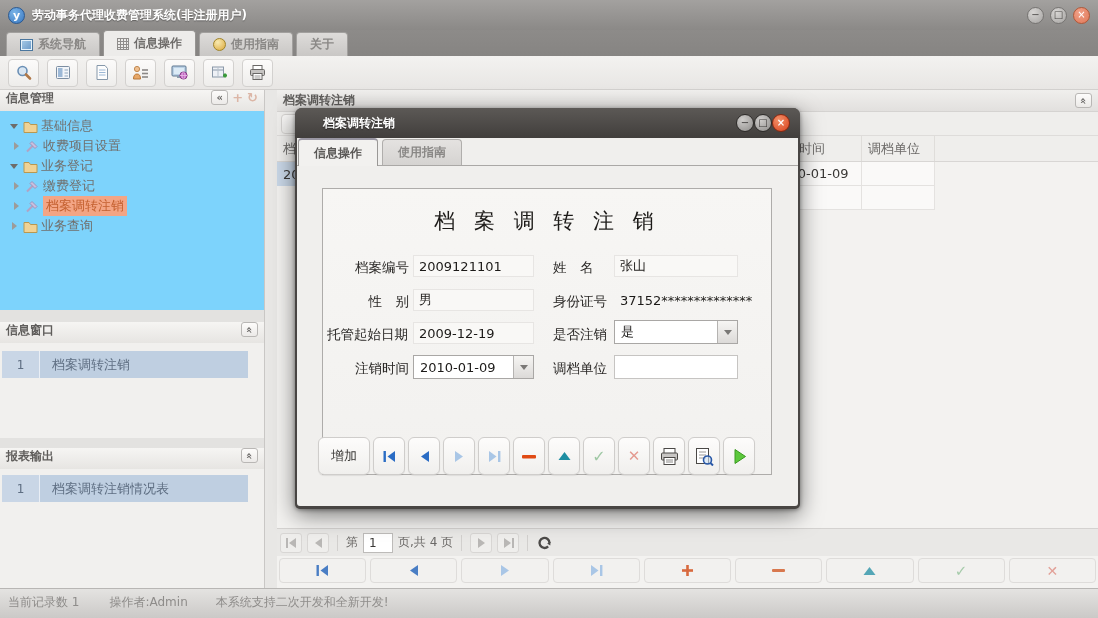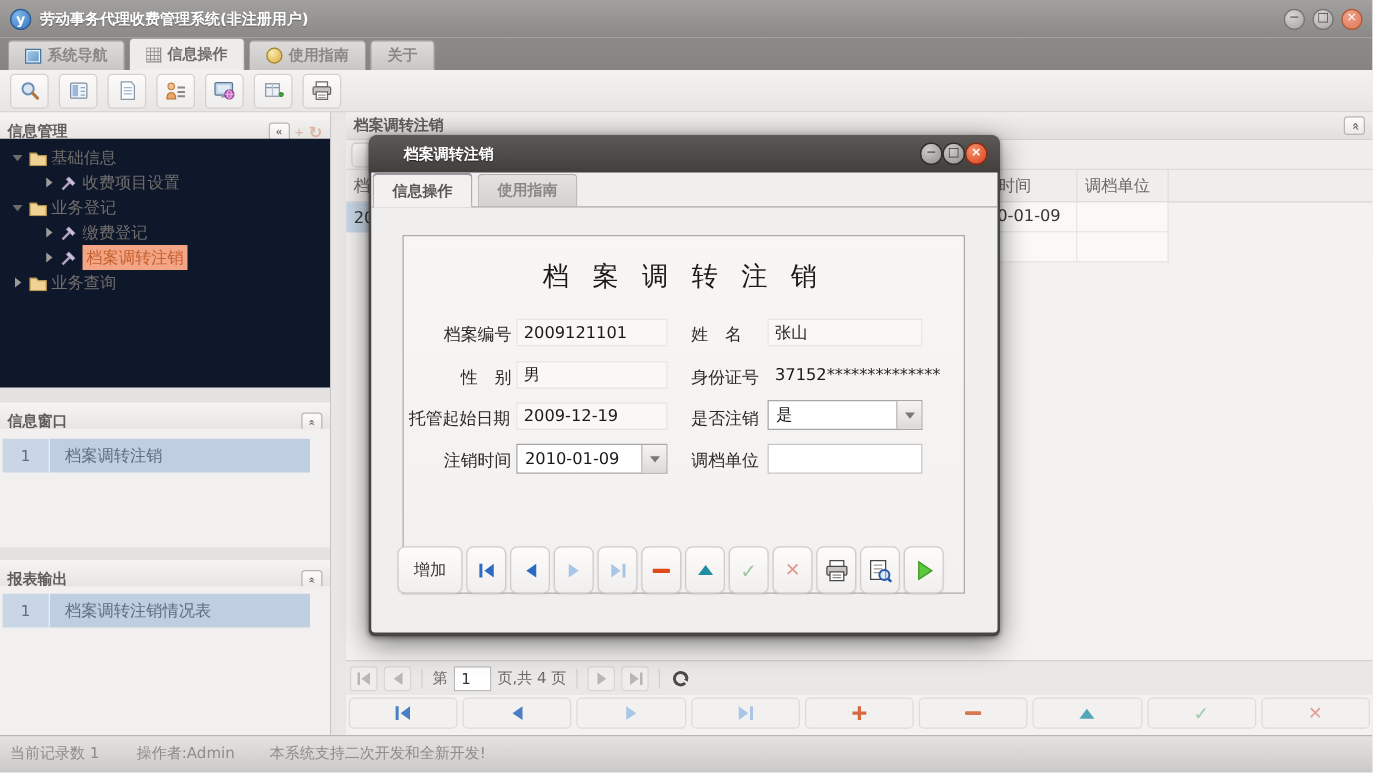--- a/index.html
+++ b/index.html
@@ -22,30 +22,30 @@
 .ic-navsq{width:13px;height:12px;background:linear-gradient(135deg,#aacde8,#6696c6);border:1px solid #4a769e;box-shadow:inset 0 0 0 1px #e6f2fa;}
 .ic-grid{width:12px;height:12px;background-image:linear-gradient(#8f8d8b 1px,transparent 1px),linear-gradient(90deg,#8f8d8b 1px,transparent 1px);background-size:3px 3px;border-right:1px solid #8f8d8b;border-bottom:1px solid #8f8d8b;}
 .ic-guide{width:13px;height:13px;border-radius:50%;background:radial-gradient(circle at 35% 30%,#f8eab0,#dca83c);border:1px solid #a08428;}
 
 
 #toolbar{left:0;top:56px;width:1098px;height:34px;background:linear-gradient(#f3f2f0,#e8e6e4);border-bottom:1px solid #d2d0ce;display:flex;align-items:center;gap:8px;padding-left:8px;}
 .tbtn{width:31px;height:28px;border:1px solid #d3d1cf;border-radius:4px;background:linear-gradient(#fcfbfa,#eeedeb);display:flex;align-items:center;justify-content:center;}
 
 
 #sidebar{left:0;top:90px;width:265px;height:498px;background:#e3e2e0;border-right:1px solid #c9c7c5;}
-.phead{height:32px;background:linear-gradient(#f6f5f3,#dfddda);border-bottom:1px solid #c9c7c5;display:flex;align-items:center;padding:0 6px;font-weight:bold;color:#5f5d5b;font-size:12px;font-family:Liberation Serif, serif;}
+.phead{height:32px;background:linear-gradient(#f6f5f3,#dfddda);border-bottom:1px solid #c9c7c5;display:flex;align-items:flex-start;padding:0 6px;font-weight:bold;color:#5f5d5b;font-size:12px;}
 .phead .sp{flex:1;}
 .sqbtn{width:17px;height:15px;border:1px solid #b9b7b5;border-radius:3px;background:linear-gradient(#fdfcfb,#eceae8);color:#6a6866;font-size:10px;display:flex;align-items:center;justify-content:center;line-height:1;}
 .glyph-up{display:inline-block;transform:rotate(90deg);}
 .fadeico{font-size:13px;font-weight:bold;color:#dcb6a6;margin-left:4px;}
-#tree{position:absolute;left:0;top:21px;width:264px;height:199px;background:#0f172a;padding-top:5px;overflow:hidden;}
+#tree{position:absolute;left:0;top:21px;width:264px;height:199px;background:#7dd3fc;padding-top:5px;overflow:hidden;}
 .trow{height:20px;display:flex;align-items:center;font-size:13px;color:#716f6d;}
 .trow .aw{width:12px;display:flex;justify-content:center;}
 .lv0{padding-left:8px;}
-.lv1{padding-left:33px;}
+.lv1{padding-left:10px;}
 .lv1b{padding-left:37px;}
 .tri-d{width:0;height:0;border-left:4px solid transparent;border-right:4px solid transparent;border-top:5px solid #6e6c6a;}
 .tri-r{width:0;height:0;border-top:4px solid transparent;border-bottom:4px solid transparent;border-left:5px solid #9d9b99;}
 .tico{width:16px;height:14px;display:flex;align-items:center;justify-content:center;margin:0 3px 0 2px;}
 .tlabel{white-space:nowrap;}
 .tlabel.sel{background:#f3a585;color:#c4602f;padding:1px 3px;}
 #panel2h{left:0;top:232px;width:264px;}
 #panel2c{left:0;top:253px;width:264px;height:95px;background:#f1f0ee;padding-top:8px;}
 #panel3h{left:0;top:358px;width:264px;}
 #panel3c{left:0;top:379px;width:264px;height:119px;background:#f1f0ee;padding-top:6px;}

